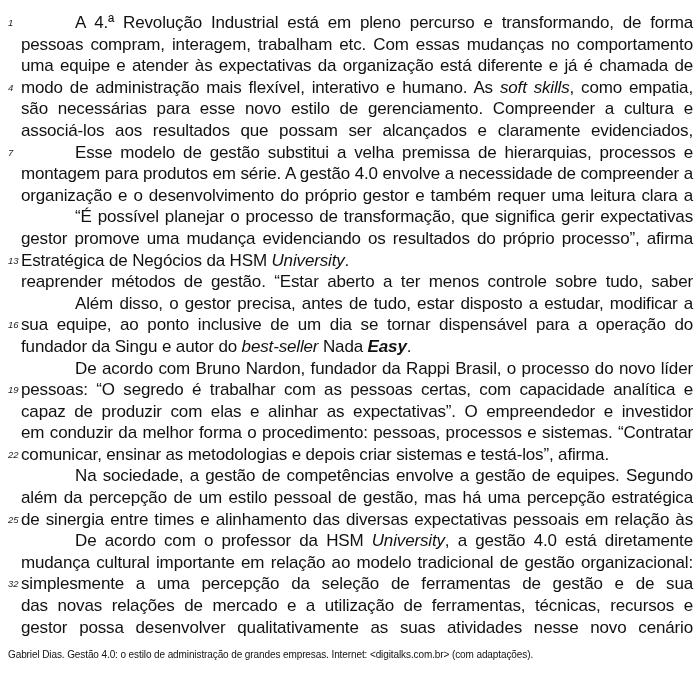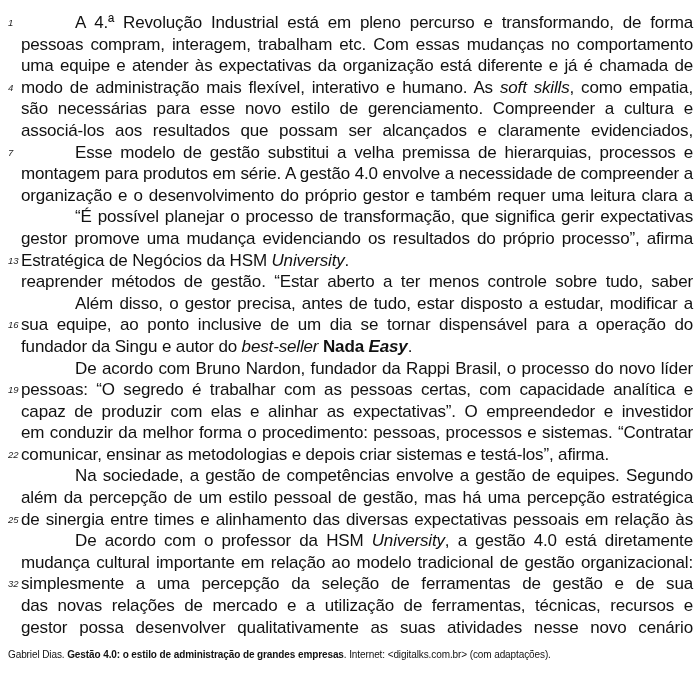--- a/index.html
+++ b/index.html
@@ -43,21 +43,21 @@
     text-align-last: justify;
     white-space: normal;
   }
   .line.last .txt {
     text-align-last: left;
   }
   .line.first .txt {
     text-indent: 54px;
   }
   .i  { font-style: italic; }
-  .b  { font-weight: bold; }
+  .b  { font-weight: normal; }
   .bi { font-weight: bold; font-style: italic; }
   .citation {
     margin-top: 10px;
     padding-right: 5px;
     text-align: left;
     font-size: 10px;
     letter-spacing: -0.1px;
     line-height: 14px;
     color: #111111;
   }

